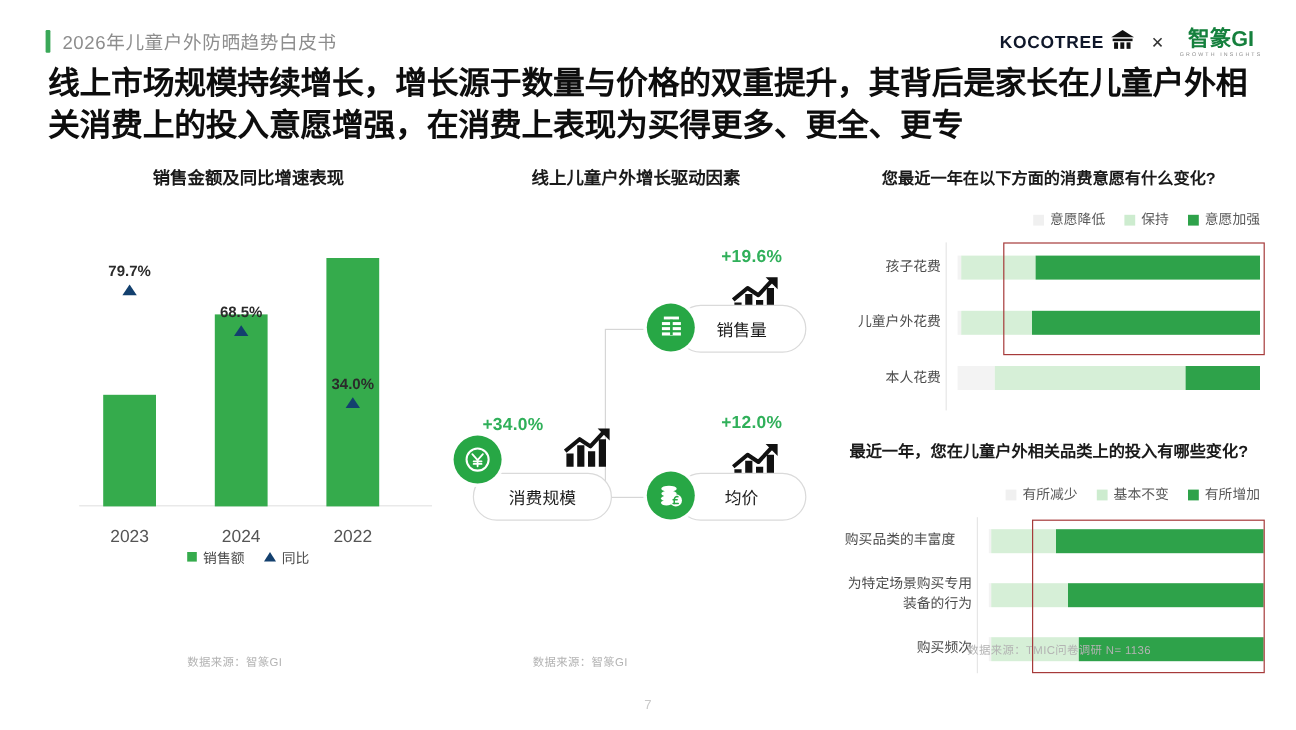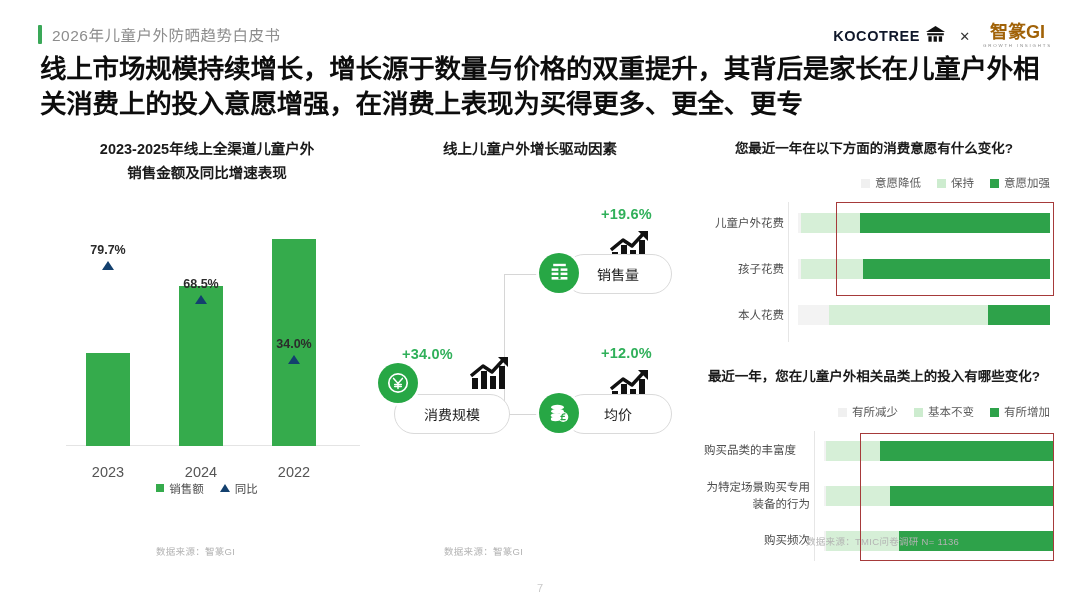--- a/index.html
+++ b/index.html
@@ -75,21 +75,21 @@
   }
   .brand-zm {
     display: flex;
     flex-direction: column;
     align-items: center;
     line-height: 1;
   }
   .brand-zm-main {
     font-size: 18px;
     font-weight: 700;
-    color: #a16207;
+    color: #15803d;
     letter-spacing: 0px;
   }
   .brand-zm-sub {
     font-size: 4.4px;
     color: #8a8a8a;
     letter-spacing: 1.8px;
     margin-top: 3px;
   }
 
   
@@ -347,21 +347,20 @@
         <span class="brand-zm-main">智篆GI</span>
         <span class="brand-zm-sub">GROWTH INSIGHTS</span>
       </div>
     </div>
   </div>
 
   <div class="headline">线上市场规模持续增长，增长源于数量与价格的双重提升，其背后是家长在儿童户外相关消费上的投入意愿增强，在消费上表现为买得更多、更全、更专</div>
 
   <div class="col col-left">
     <div class="panel-title">
-      <div>2023-2025年线上全渠道儿童户外</div>
       <div>销售金额及同比增速表现</div>
     </div>
 
     <div class="barchart">
       <div class="axis-line"></div>
 
       <div class="bar-group" style="left:48px;">
         <div class="bar" style="height:93px;"></div>
         <div class="tri-wrap" style="bottom:176px;">
           <div class="tri-label">79.7%</div>
@@ -494,34 +493,34 @@
     <div class="legend-row">
       <span><i class="sw sw-low"></i><span>意愿降低</span></span>
       <span><i class="sw sw-keep"></i><span>保持</span></span>
       <span><i class="sw sw-up"></i><span>意愿加强</span></span>
     </div>
 
     <div class="hbars" style="height:144px;">
       <div class="hb-axis" style="left:98px; top:2px; height:140px;"></div>
 
       <div class="hb-row">
+        <div class="hb-label" style="width:94px;">孩子花费</div>
+        <div class="hb-track">
+          <div class="seg seg-low" style="left:0%;  width:1%;"></div>
+          <div class="seg seg-keep" style="left:1%;  width:24%;"></div>
+          <div class="seg seg-up" style="left:25%; width:72%;"></div>
+        </div>
+      </div>
+
+      <div class="hb-row">
         <div class="hb-label" style="width:94px;">儿童户外花费</div>
         <div class="hb-track">
           <div class="seg seg-low" style="left:0%;  width:1%;"></div>
           <div class="seg seg-keep" style="left:1%;  width:23%;"></div>
           <div class="seg seg-up" style="left:24%; width:73%;"></div>
-        </div>
-      </div>
-
-      <div class="hb-row">
-        <div class="hb-label" style="width:94px;">孩子花费</div>
-        <div class="hb-track">
-          <div class="seg seg-low" style="left:0%;  width:1%;"></div>
-          <div class="seg seg-keep" style="left:1%;  width:24%;"></div>
-          <div class="seg seg-up" style="left:25%; width:72%;"></div>
         </div>
       </div>
 
       <div class="hb-row">
         <div class="hb-label" style="width:94px;">本人花费</div>
         <div class="hb-track">
           <div class="seg seg-low" style="left:0%;  width:12%;"></div>
           <div class="seg seg-keep" style="left:12%; width:61%;"></div>
           <div class="seg seg-up" style="left:73%; width:24%;"></div>
         </div>

